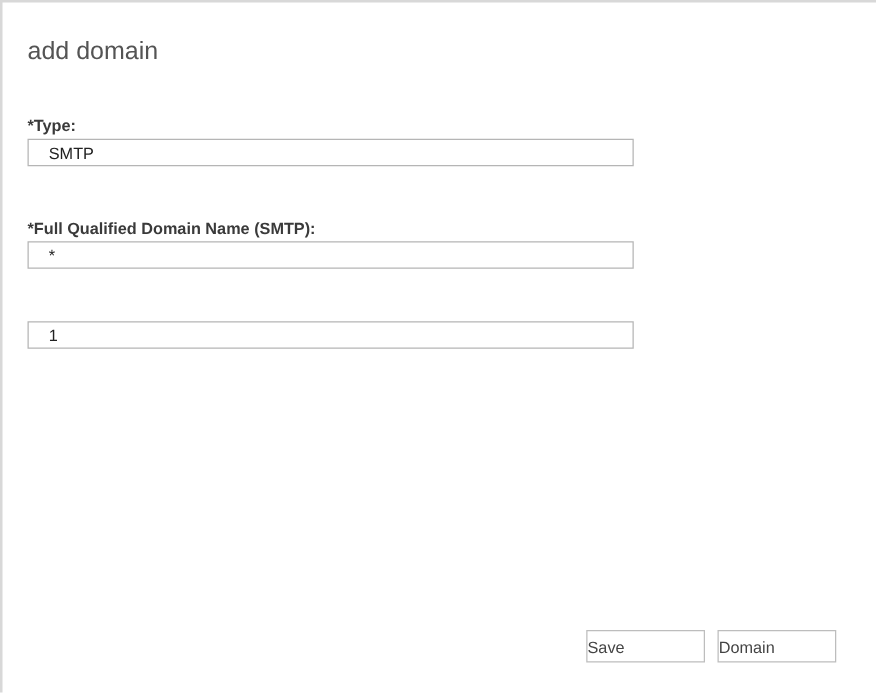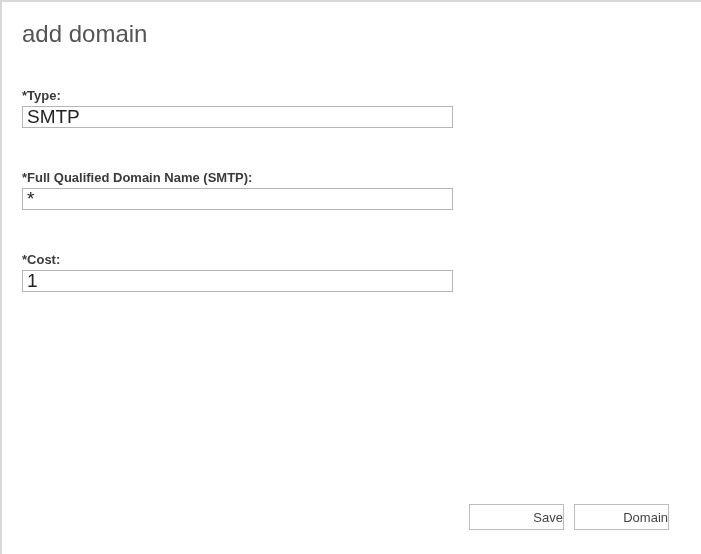--- a/index.html
+++ b/index.html
@@ -15,83 +15,82 @@
       position: relative;
       border-top: 2px solid #d8d8d8;
       border-left: 2px solid #d8d8d8;
     }
     .dialog {
       padding: 18px 20px 0 20px;
       height: 100%;
       position: relative;
     }
     .title {
-      font-size: 24px;
+      font-size: 20px;
       font-weight: 300;
       color: #545454;
       margin-bottom: 40px;
-      margin-top: 0;
+      margin-top: 10px;
     }
     .field {
       margin-bottom: 42px;
     }
     .field-label {
       font-size: 13px;
       color: #3a3a3a;
       margin-bottom: 3px;
       display: block;
       font-weight: bold;
     }
     .field-input {
-      width: 431px;
+      width: 485px;
       height: 22px;
       border: 1px solid #b5b5b5;
-      font-size: 19px;
-      padding: 1px 4px;
+      font-size: 13px;
+      padding: 1px 16px;
       color: #222;
       font-family: inherit;
       outline: none;
     }
     .button-row {
       position: absolute;
       bottom: 24px;
       right: 32px;
       display: flex;
       gap: 10px;
     }
     .btn {
       width: 95px;
       height: 26px;
       border: 1px solid #bdbdbd;
       background: #ffffff;
       font-size: 13px;
       color: #444;
       font-family: inherit;
       cursor: pointer;
-      text-align: right;
+      text-align: left;
     }
   </style>
 </head>
 <body>
 
 <div class="dialog">
   <h1 class="title">add domain</h1>
 
   <div class="field">
     <label class="field-label">*Type:</label>
     <input type="text" class="field-input" value="SMTP" style="">
   </div>
 
   <div class="field">
     <label class="field-label">*Full Qualified Domain Name (SMTP):</label>
     <input type="text" class="field-input" value="*" style="">
   </div>
 
   <div class="field">
-    <label class="field-label">*Cost:</label>
     <input type="text" class="field-input" value="1" style="">
   </div>
 
   <div class="button-row">
     <button class="btn">Save</button>
     <button class="btn">Domain</button>
   </div>
 </div>
 
 </body></html>

